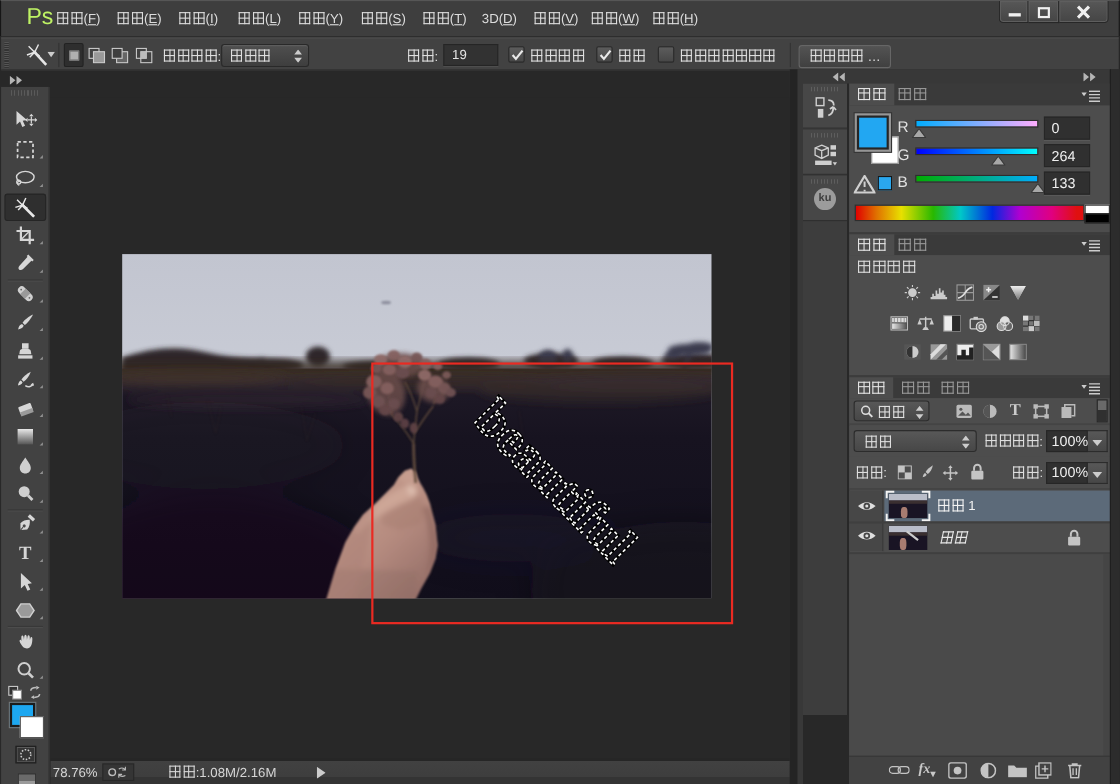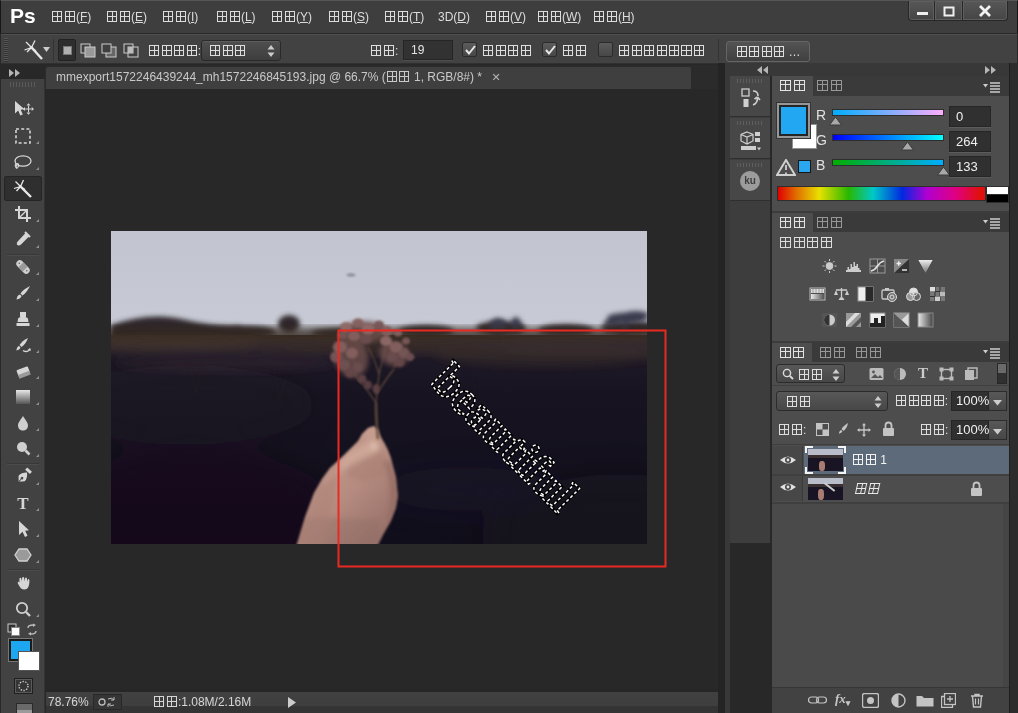--- a/index.html
+++ b/index.html
@@ -10,21 +10,21 @@
 .c{display:inline-block;width:.84em;height:.88em;margin:0 .1em;vertical-align:-.08em;
 background:
  linear-gradient(currentColor,currentColor) 0 0/100% 1px no-repeat,
  linear-gradient(currentColor,currentColor) 0 46%/100% 1px no-repeat,
  linear-gradient(currentColor,currentColor) 0 100%/100% 1px no-repeat,
  linear-gradient(currentColor,currentColor) 0 0/1px 100% no-repeat,
  linear-gradient(currentColor,currentColor) 100% 0/1px 100% no-repeat,
  linear-gradient(currentColor,currentColor) 52% 0/1px 100% no-repeat}
 
 #titlebar{position:absolute;left:0;top:0;width:1018px;height:33px;background:#3e3e3e;border-top:1px solid #565656;border-left:1px solid #161616;border-right:1px solid #161616}
-#pslogo{position:absolute;left:9px;top:3px;font-size:21px;font-weight:bold;color:#ffffff;letter-spacing:0px}
+#pslogo{position:absolute;left:23px;top:3px;font-size:21px;font-weight:normal;color:#bef264;letter-spacing:0px}
 .menu{position:absolute;top:9px;font-size:12px;color:#dcdcdc}
 
 #winbtns{position:absolute;right:9px;top:0;height:20px;display:flex}
 .wb{width:33px;height:20px;background:linear-gradient(#575757,#454545);border:1px solid #272727;border-top:none;box-shadow:inset 0 0 0 1px #5e5e5e;position:relative}
 .wb+.wb{border-left:none}
 .wb:first-child{border-radius:0 0 0 4px}
 .wb:last-child{border-radius:0 0 4px 0}
 
 #optbar{position:absolute;left:1px;top:34px;width:1016px;height:30px;background:#424242;border-top:1px solid #4f4f4f;border-bottom:1px solid #303030}
 
@@ -32,21 +32,21 @@
 #doctab{position:absolute;left:1px;top:2px;width:645px;height:22px;background:#3f3f3f;border-radius:2px 2px 0 0;color:#c9c9c9;font-size:12px;line-height:21px;padding-left:10px}
 
 #toolhdr{position:absolute;left:0;top:65px;width:45px;height:14px;background:#282828}
 #toolbar{position:absolute;left:1px;top:79px;width:44px;height:634px;background:#424242;border-right:1px solid #333}
 
 #canvas{position:absolute;left:46px;top:89px;width:672px;height:603px;background:#282828;overflow:hidden}
 #statusbar{position:absolute;left:46px;top:689px;width:672px;height:24px;background:linear-gradient(#262626 0,#262626 3px,#414141 3px,#3e3e3e 17px,#343434 17px,#343434 100%);color:#d6d6d6;font-size:12px}
 
 #rgutter{position:absolute;left:718px;top:63px;width:12px;height:650px;background:#383838;border-left:7px solid #242424}
 #panelhdr{position:absolute;left:730px;top:63px;width:279px;height:13px;background:#383838}
-#iconstrip{position:absolute;left:730px;top:76px;width:40px;height:467px;background:#3d3d3d}
+#iconstrip{position:absolute;left:730px;top:76px;width:40px;height:574px;background:#3d3d3d}
 #panels{position:absolute;left:772px;top:76px;width:237px;height:637px;background:#4d4d4d}
 #rightedge{position:absolute;left:1009px;top:63px;width:9px;height:650px;background:#2c2c2c;border-left:1px solid #1f1f1f}
 .ptabbar{position:absolute;left:0;width:237px;height:26px;background:#3a3a3a}
 .ptab{position:absolute;top:0;height:26px;background:#4d4d4d;color:#e3e3e3;font-size:13px;line-height:26px;text-align:center}
 .ptabtxt{position:absolute;top:0;height:26px;color:#979797;font-size:13px;line-height:26px}
 .pmenu{position:absolute;right:8px;top:8px;width:18px;height:11px}
 .zhtxt{font-size:12px;color:#dedede}
 .cb{position:absolute;width:15px;height:15px;background:linear-gradient(#5c5c5c,#474747);border:1px solid #2b2b2b;border-radius:2px}
 .tool{position:absolute;left:50%;transform:translate(-50%,-50%)}
 .tsep{position:absolute;left:6px;width:32px;height:1px;background:#383838;box-shadow:0 1px 0 #4c4c4c}
@@ -128,23 +128,20 @@
           <path d="M3 7 L6 10.5 L12 3" stroke="#e8e8e8" stroke-width="2" fill="none"></path>
         </svg></div>
     <div class="abs zhtxt" style="left:561px;top:9px"><b class="c"></b><b class="c"></b></div>
     <div class="cb" style="left:597px;top:7px"></div>
     <div class="abs zhtxt" style="left:617px;top:9px"><b class="c"></b><b class="c"></b><b class="c"></b><b class="c"></b><b class="c"></b><b class="c"></b><b class="c"></b></div>
     <div class="abs" style="left:717px;top:4px;width:1px;height:22px;background:#333"></div>
     <div class="abs" style="left:725px;top:6px;width:84px;height:21px;background:linear-gradient(#535353,#404040);border:1px solid #666;border-radius:3px;text-align:center">
       <span class="zhtxt" style="line-height:19px"><b class="c"></b><b class="c"></b><b class="c"></b><b class="c"></b> …</span>
     </div>
   </div>
-  <div id="tabstrip">
-      <div id="doctab">mmexport1572246439244_mh1572246845193.jpg @ 66.7% (<b class="c"></b><b class="c"></b> 1, RGB/8#) * <span style="margin-left:6px;font-size:11px;color:#b5b5b5">✕</span></div>
-    </div>
   <div id="toolhdr">
       <svg class="abs" style="left:8px;top:4px" width="14" height="8">
         <path d="M1 0 L6 4 L1 8 Z M7 0 L12 4 L7 8 Z" fill="#b5b5b5"></path>
       </svg>
     </div>
   <div id="toolbar">
     <div class="abs" style="left:9px;top:3px;width:26px;height:5px;background:repeating-linear-gradient(90deg,#5a5a5a 0 1px,transparent 1px 3px)"></div>
     <div class="tcaret" style="left:35px;top:62px"></div>
       <div class="tcaret" style="left:35px;top:88px"></div>
       <div class="tcaret" style="left:35px;top:114px"></div>

